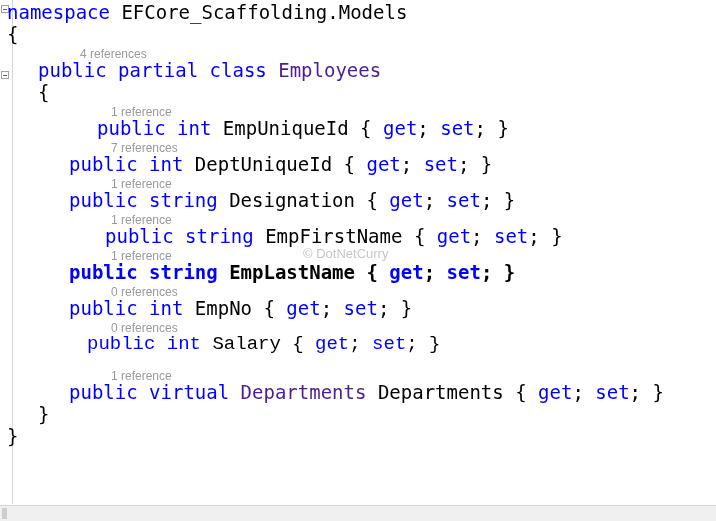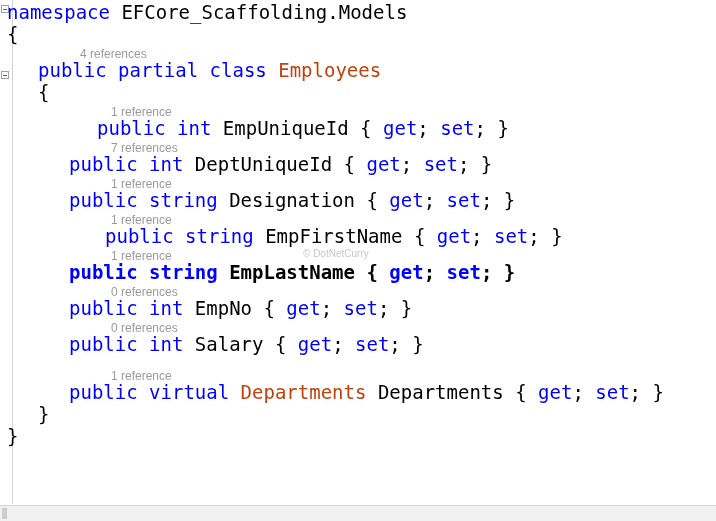--- a/index.html
+++ b/index.html
@@ -59,21 +59,21 @@
   .lens {
     position: absolute;
     white-space: pre;
     font-family: "Liberation Sans", sans-serif;
     font-size: 12px;
     line-height: 12px;
     color: #9a9a9a;
     margin-left: 33px;
   }
   .kw   { color: #0000ff; }
-  .type { color: #c2410c; }
+  .type { color: #4c1d95; }
   .id   { color: #000000; }
   .punct{ color: #000000; }
 
   
   .bottom-divider {
     position: absolute;
     left: 0; top: 505px;
     width: 716px; height: 1px;
     background: #c8d8ec;
   }
@@ -86,21 +86,21 @@
   .hscroll-thumb {
     position: absolute;
     left: 2px; top: 508px;
     width: 5px; height: 11px;
     background: #cdcdcd;
   }
   .watermark {
     position: absolute;
     left: 303px; top: 247px;
     font-family: "Liberation Sans", sans-serif;
-    font-size: 10px;
+    font-size: 13px;
     line-height: 14px;
     color: rgba(120,130,140,0.45);
     white-space: pre;
     pointer-events: none;
   }
 </style>
 </head>
 <body>
 
 <div id="editor">
@@ -125,21 +125,21 @@
       <div class="line" style="left: 69px; top: 154px;"><span class="kw">public int</span><span class="punct"> </span><span class="id">DeptUniqueId { </span><span class="kw">get</span><span class="id">; </span><span class="kw">set</span><span class="id">; }</span></div>
       <div class="lens" style="left: 78px; top: 178px;">1 reference</div>
       <div class="line" style="left: 69px; top: 190px; text-align: right;"><span class="kw">public string</span><span class="punct"> </span><span class="id">Designation { </span><span class="kw">get</span><span class="id">; </span><span class="kw">set</span><span class="id">; }</span></div>
       <div class="lens" style="left: 78px; top: 214px;">1 reference</div>
       <div class="line" style="left: 69px; top: 226px; margin-left: 36px;"><span class="kw">public string</span><span class="punct"> </span><span class="id">EmpFirstName { </span><span class="kw">get</span><span class="id">; </span><span class="kw">set</span><span class="id">; }</span></div>
       <div class="lens" style="left: 78px; top: 250px;">1 reference</div>
       <div class="line" style="left: 69px; top: 262px; font-weight: bold;"><span class="kw">public string</span><span class="punct"> </span><span class="id">EmpLastName { </span><span class="kw">get</span><span class="id">; </span><span class="kw">set</span><span class="id">; }</span></div>
       <div class="lens" style="left: 78px; top: 286px;">0 references</div>
       <div class="line" style="left: 69px; top: 298px;"><span class="kw">public int</span><span class="punct"> </span><span class="id">EmpNo { </span><span class="kw">get</span><span class="id">; </span><span class="kw">set</span><span class="id">; }</span></div>
       <div class="lens" style="left: 78px; top: 322px;">0 references</div>
-      <div class="line" style="left: 69px; top: 334px;"><span class="kw">public int</span><span class="punct"> </span><span class="id">Salary { </span><span class="kw">get</span><span class="id">; </span><span class="kw">set</span><span class="id">; }</span></div>
+      <div class="line" style="left: 87px; top: 334px; font-family: Liberation Mono, monospace;"><span class="kw">public int</span><span class="punct"> </span><span class="id">Salary { </span><span class="kw">get</span><span class="id">; </span><span class="kw">set</span><span class="id">; }</span></div>
       <div class="line" style="left: 7px; top: 356px;"></div>
       <div class="lens" style="left: 78px; top: 370px;">1 reference</div>
       <div class="line" style="left: 69px; top: 382px;"><span class="kw">public virtual</span><span class="punct"> </span><span class="type">Departments</span><span class="punct"> </span><span class="id">Departments { </span><span class="kw">get</span><span class="id">; </span><span class="kw">set</span><span class="id">; }</span></div>
       <div class="line" style="left: 38px; top: 404px;"><span class="punct">}</span></div>
       <div class="line" style="left: 7px; top: 426px;"><span class="punct">}</span></div>
     </div>
 
   <div class="watermark">© DotNetCurry</div>
 
   <div class="bottom-divider"></div>

